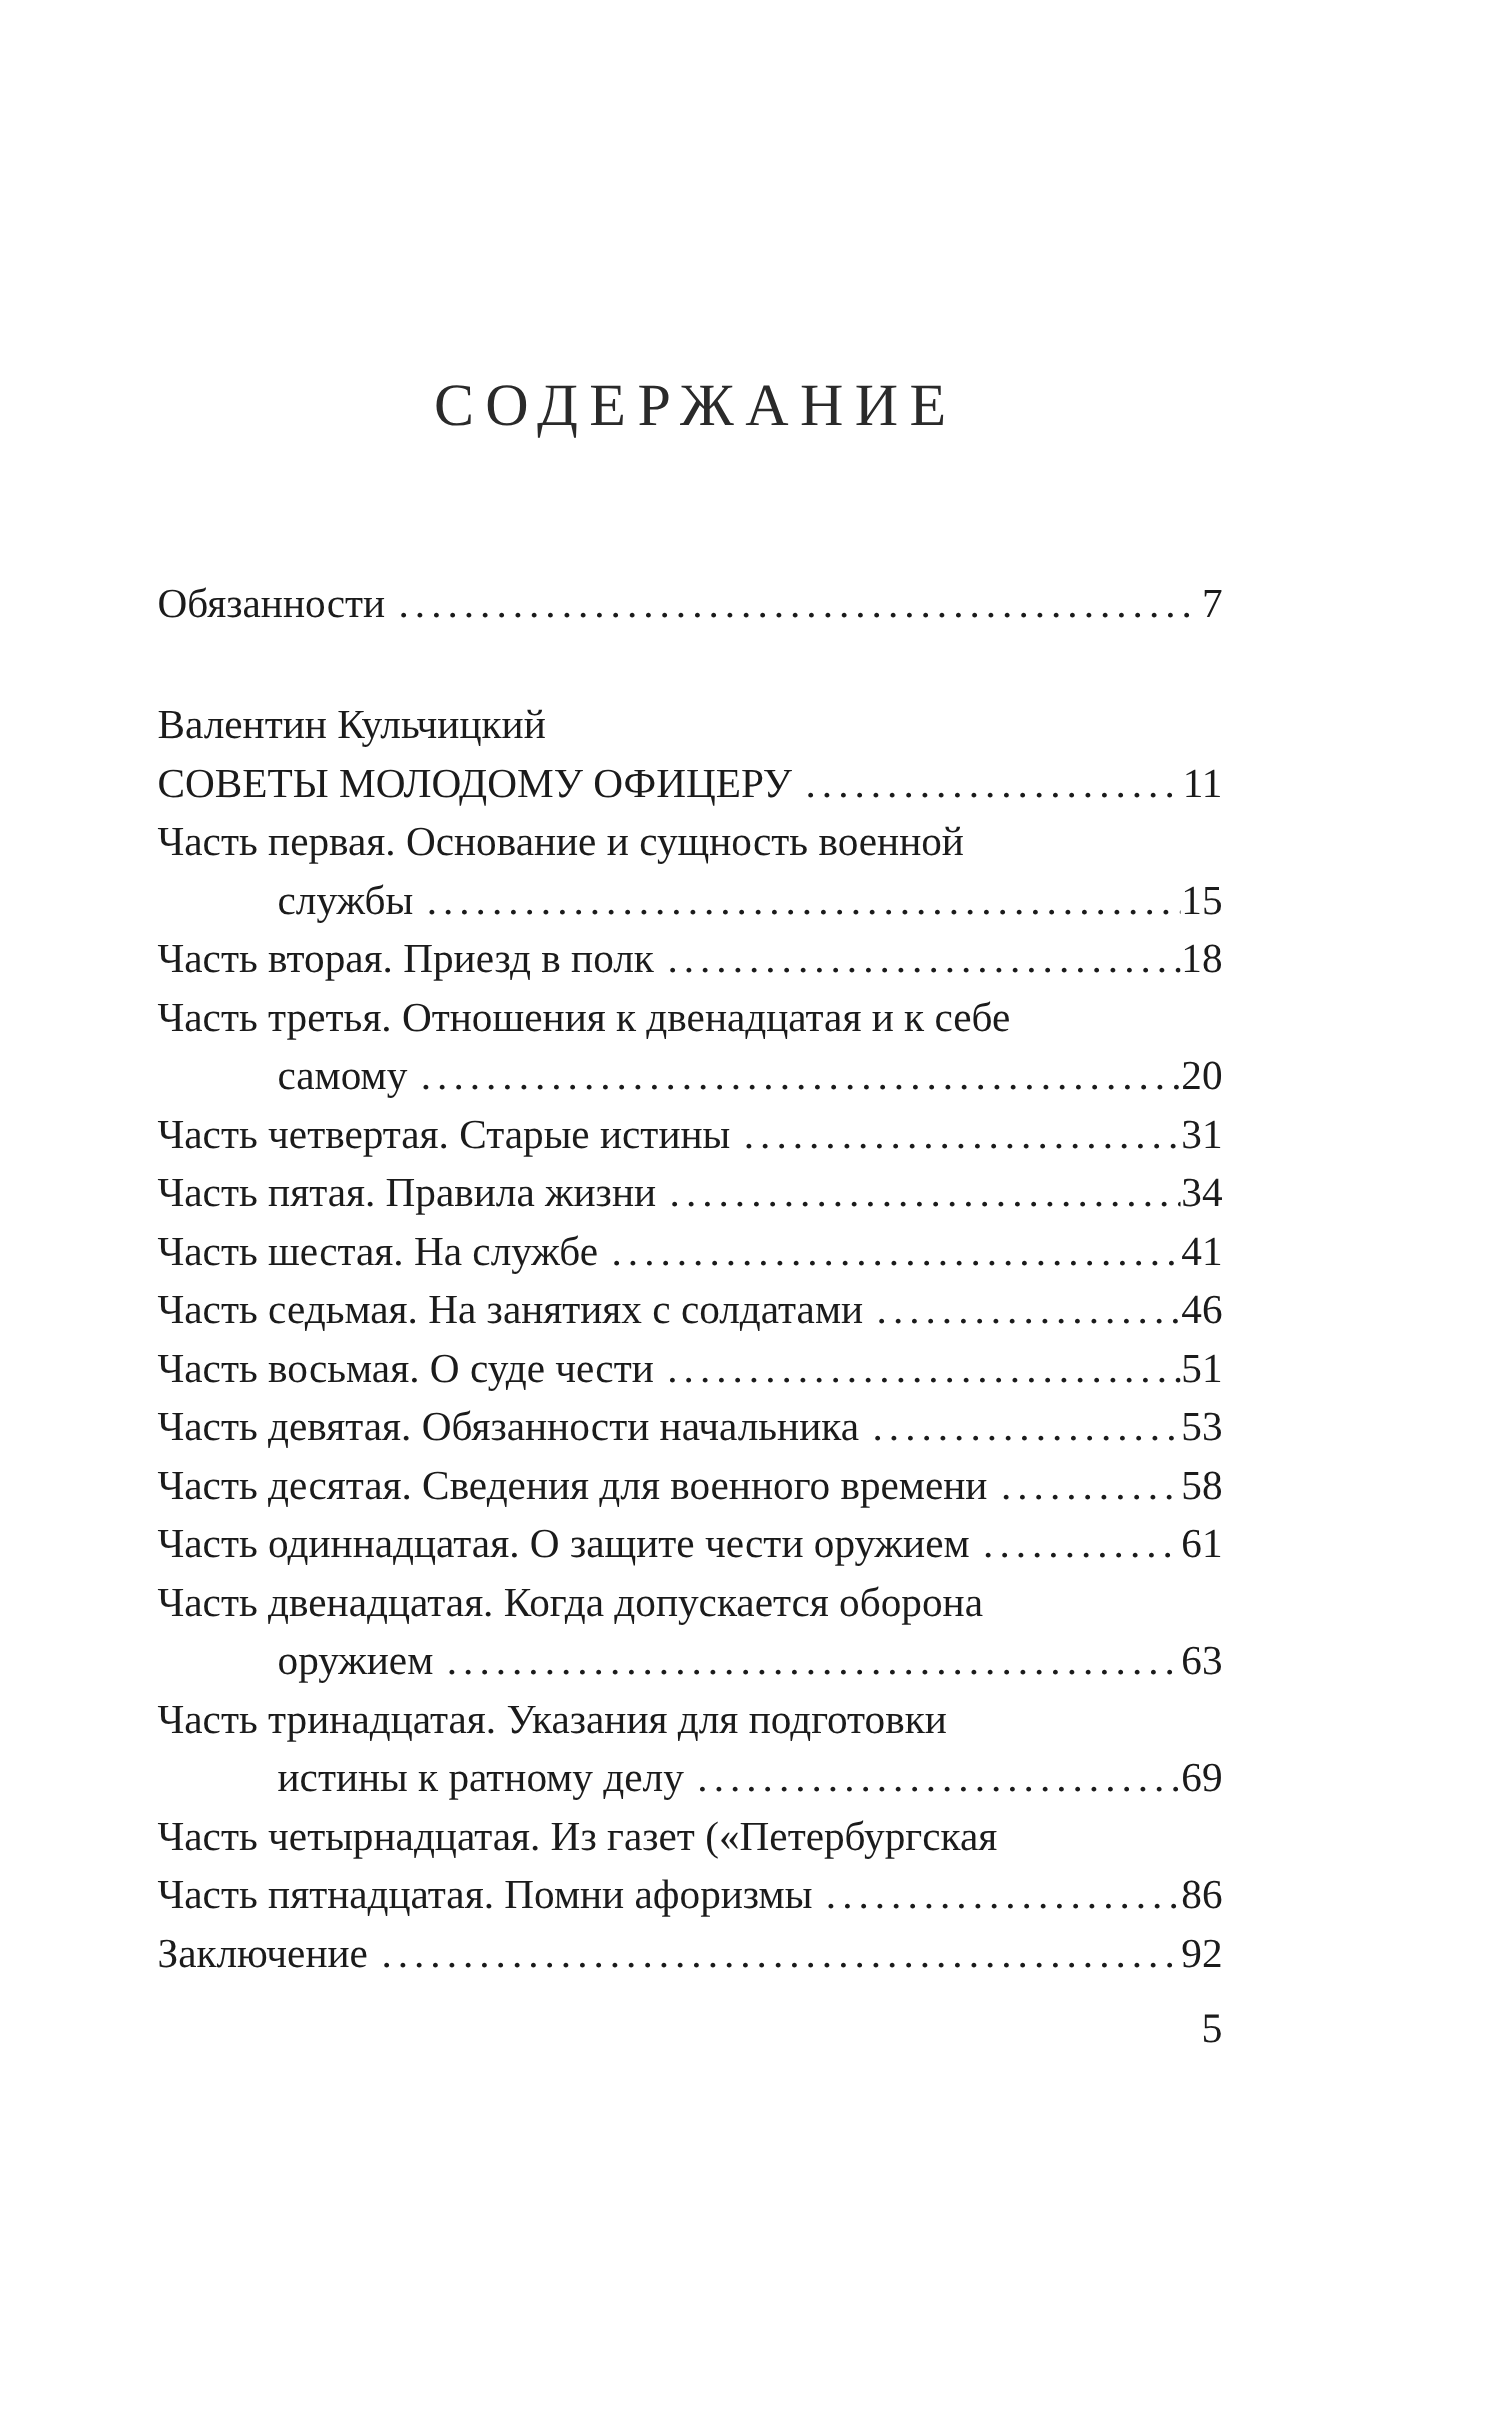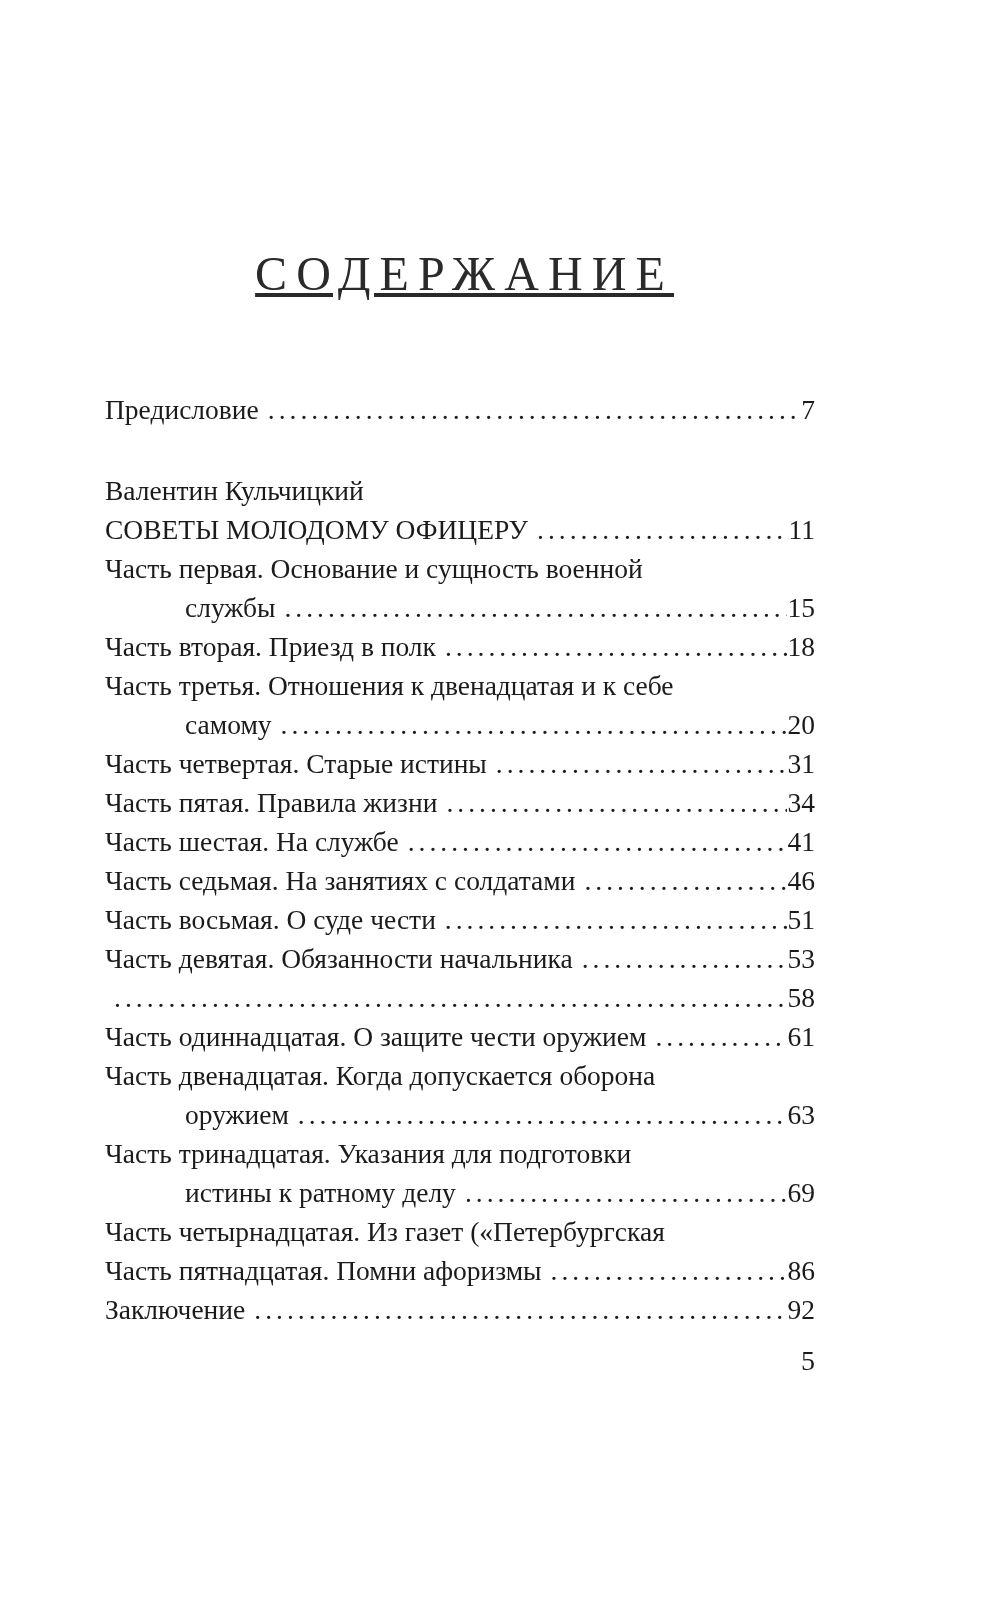--- a/index.html
+++ b/index.html
@@ -13,27 +13,26 @@
     background: #ffffff;
     box-sizing: border-box;
     padding: 0 185px 0 105px;
     font-family: "Liberation Serif", "DejaVu Serif", serif;
     color: #1b1b1b;
     overflow: hidden;
   }
   .title {
     margin: 250px 0 92px 0;
     text-align: center;
-    font-size: 48px;
+    font-size: 40px;
     line-height: 1;
     font-weight: 400;
     letter-spacing: 0.19em;
     color: #2a2a2a;
     text-indent: 0.19em; 
-    text-decoration: underline;
   }
   .toc {
     font-size: 27.5px;
     line-height: 39px;
   }
   .entry { margin: 0; }
   .entry.gap-after { margin-bottom: 42px; }
   .line {
     display: flex;
     align-items: baseline;
@@ -69,21 +68,21 @@
 </style>
 </head>
 <body>
 
 <div class="page">
   <h1 class="title">СОДЕРЖАНИЕ</h1>
 
   <div class="toc" id="toc-list">
       <div class="entry gap-after">
         <div class="line">
-          <span class="txt">Предисловие</span>
+          <span class="txt">Обязанности</span>
           <span class="dots"></span>
           <span class="pg">7</span>
         </div>
       </div>
       <div class="entry">
         <div class="line">
           <span class="txt">Валентин Кульчицкий</span>
         </div>
         <div class="line">
           <span class="txt">СОВЕТЫ МОЛОДОМУ ОФИЦЕРУ</span>
@@ -155,20 +154,21 @@
       </div>
       <div class="entry">
         <div class="line">
           <span class="txt">Часть девятая. Обязанности начальника</span>
           <span class="dots"></span>
           <span class="pg">53</span>
         </div>
       </div>
       <div class="entry">
         <div class="line">
+          <span class="txt">Часть десятая. Сведения для военного времени</span>
           <span class="dots"></span>
           <span class="pg">58</span>
         </div>
       </div>
       <div class="entry">
         <div class="line">
           <span class="txt">Часть одиннадцатая. О защите чести оружием</span>
           <span class="dots"></span>
           <span class="pg">61</span>
         </div>

